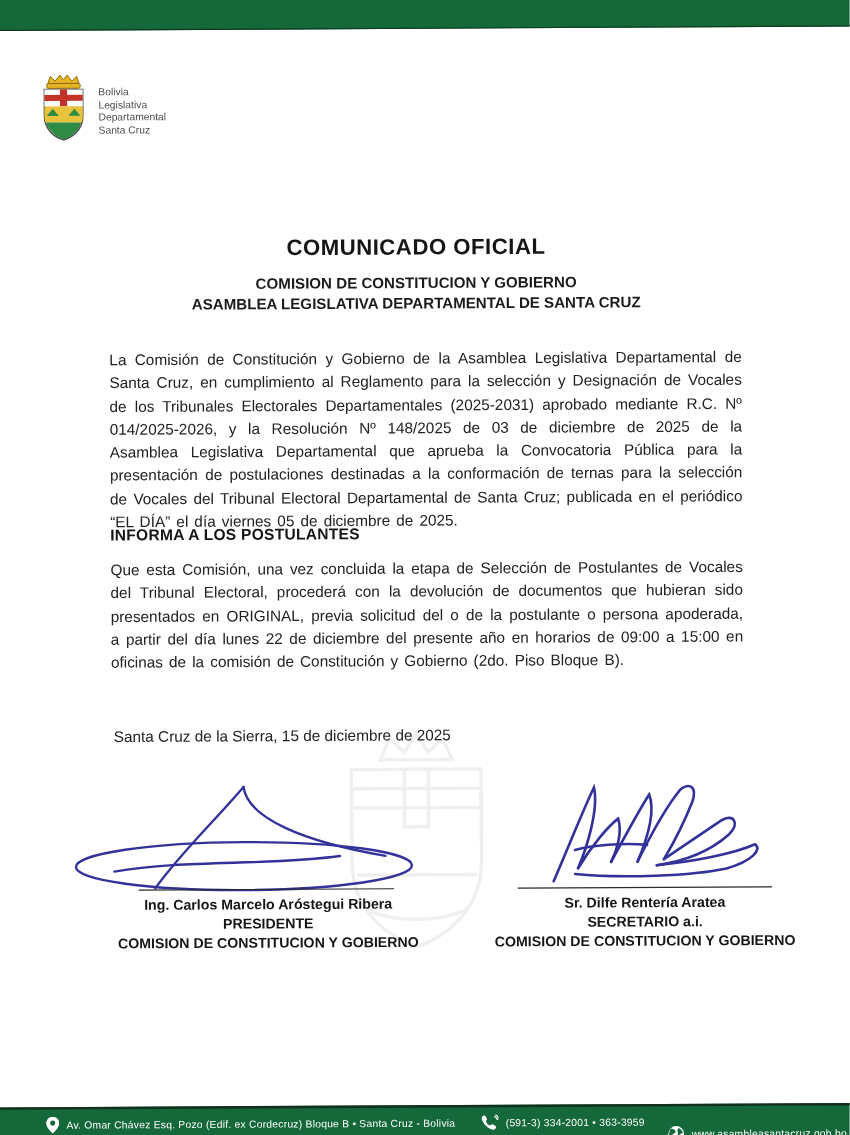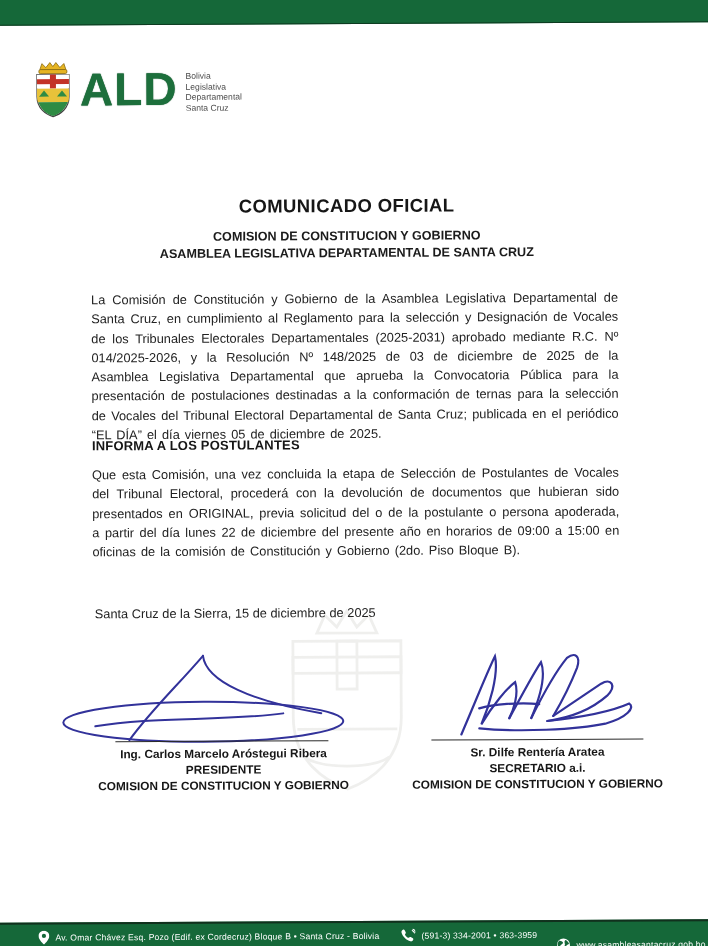--- a/index.html
+++ b/index.html
@@ -100,21 +100,20 @@
       <rect x="7" y="9" width="28" height="4" rx="1.5" fill="#e6b422" stroke="#8a6a10" stroke-width="0.8"></rect>
       <path d="M5,14 h32 v22 c0,12 -9,18 -16,20 c-7,-2 -16,-8 -16,-20 Z" fill="#f6f4ee" stroke="#444" stroke-width="1.2"></path>
       <path d="M5,14 h32 v14 h-32 Z" fill="#fff"></path>
       <rect x="18" y="14" width="6" height="14" fill="#c33327"></rect>
       <rect x="5" y="18.5" width="32" height="5" fill="#c33327"></rect>
       <path d="M5,28 h32 v8 c0,2 -0.3,3.8 -0.8,5.5 h-30.4 c-0.5,-1.7 -0.8,-3.5 -0.8,-5.5 Z" fill="#e8c23a"></path>
       <path d="M6.3,41.5 h29.4 c-2.6,8 -9.6,12.5 -14.7,14 c-5.1,-1.5 -12.1,-6 -14.7,-14 Z" fill="#2e8b44"></path>
       <path d="M12,30 l5,6 h-10 Z" fill="#2e8b44"></path>
       <path d="M30,30 l5,6 h-10 Z" fill="#2e8b44"></path>
     </svg>
-    <div class="logo-acronym">ALD</div>
     <div class="logo-org">
       <div>Bolivia</div>
       <div>Legislativa</div>
       <div>Departamental</div>
       <div>Santa Cruz</div>
     </div>
   </div>
 
   <div class="title">COMUNICADO OFICIAL</div>
   <div class="subtitle">

